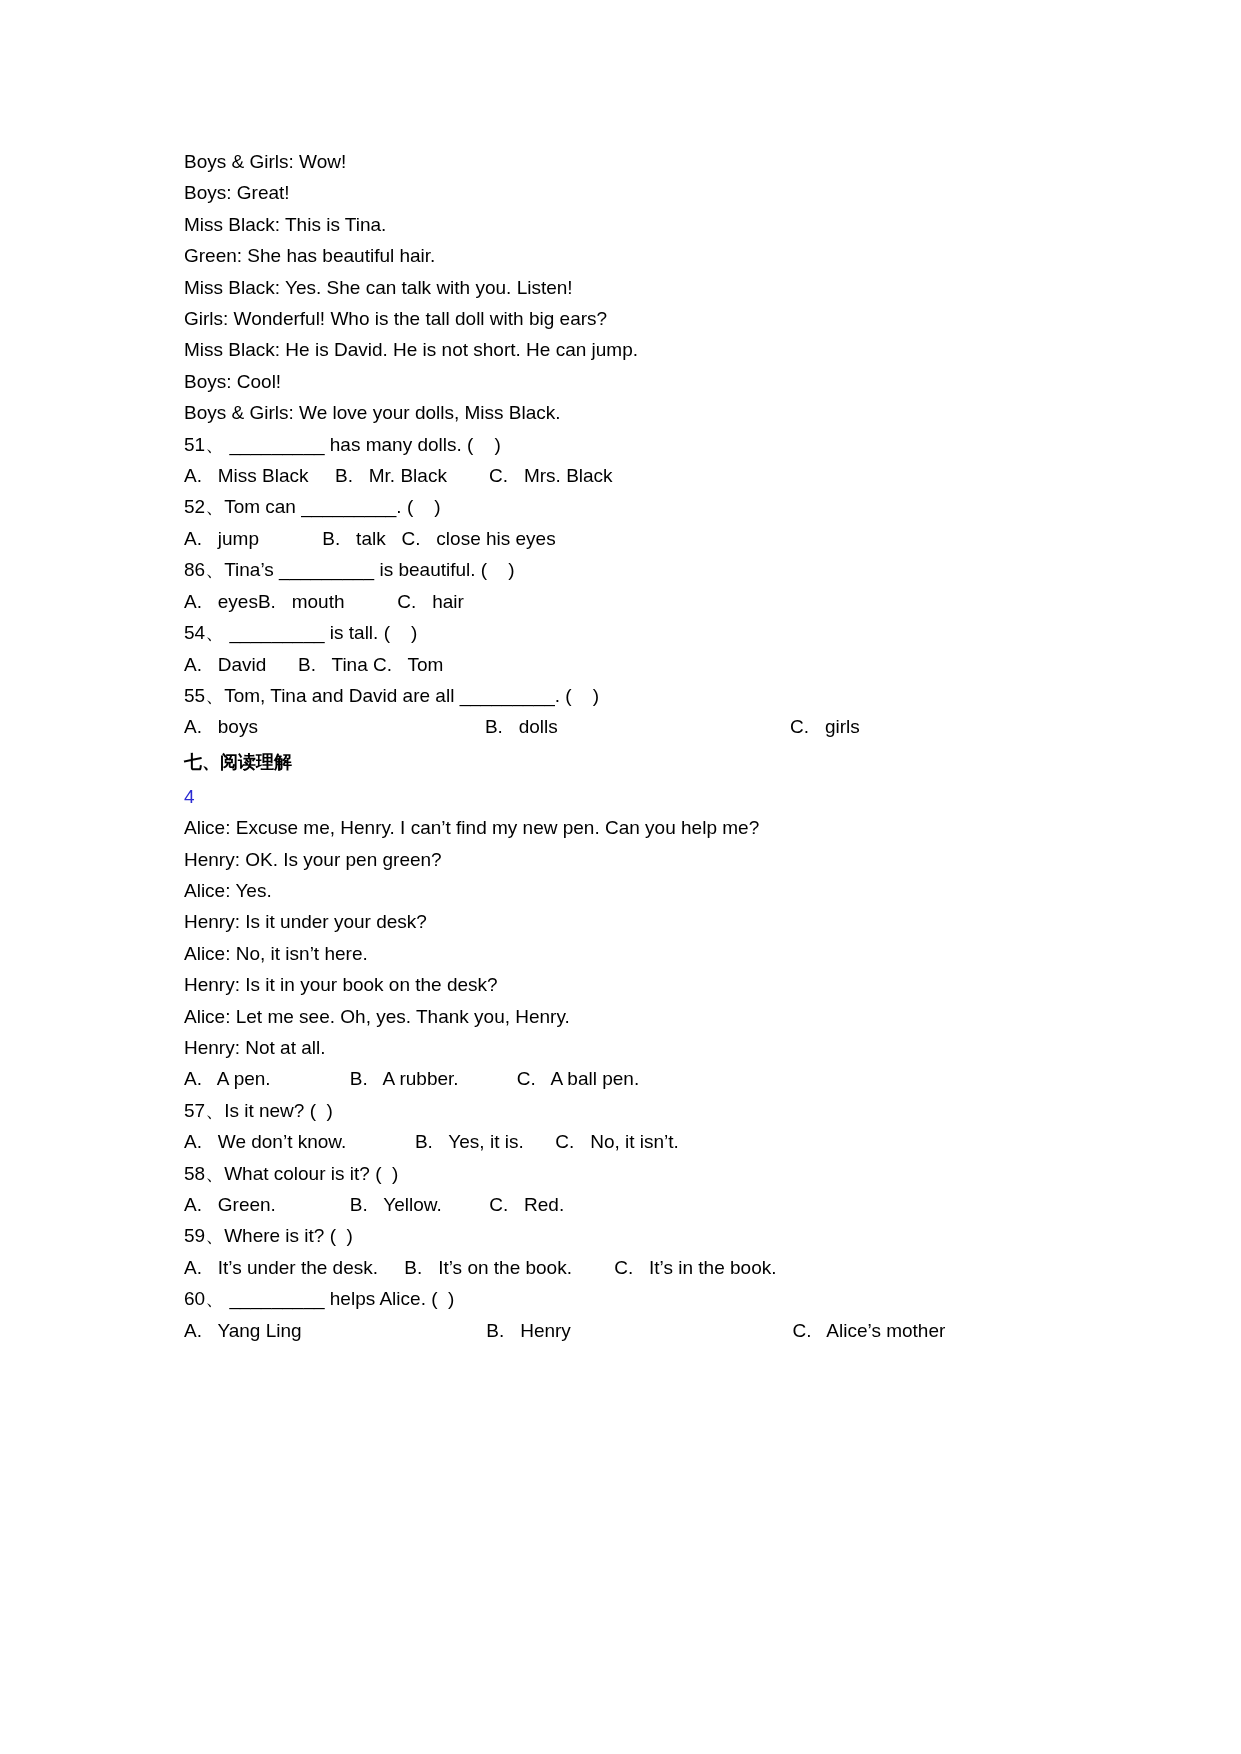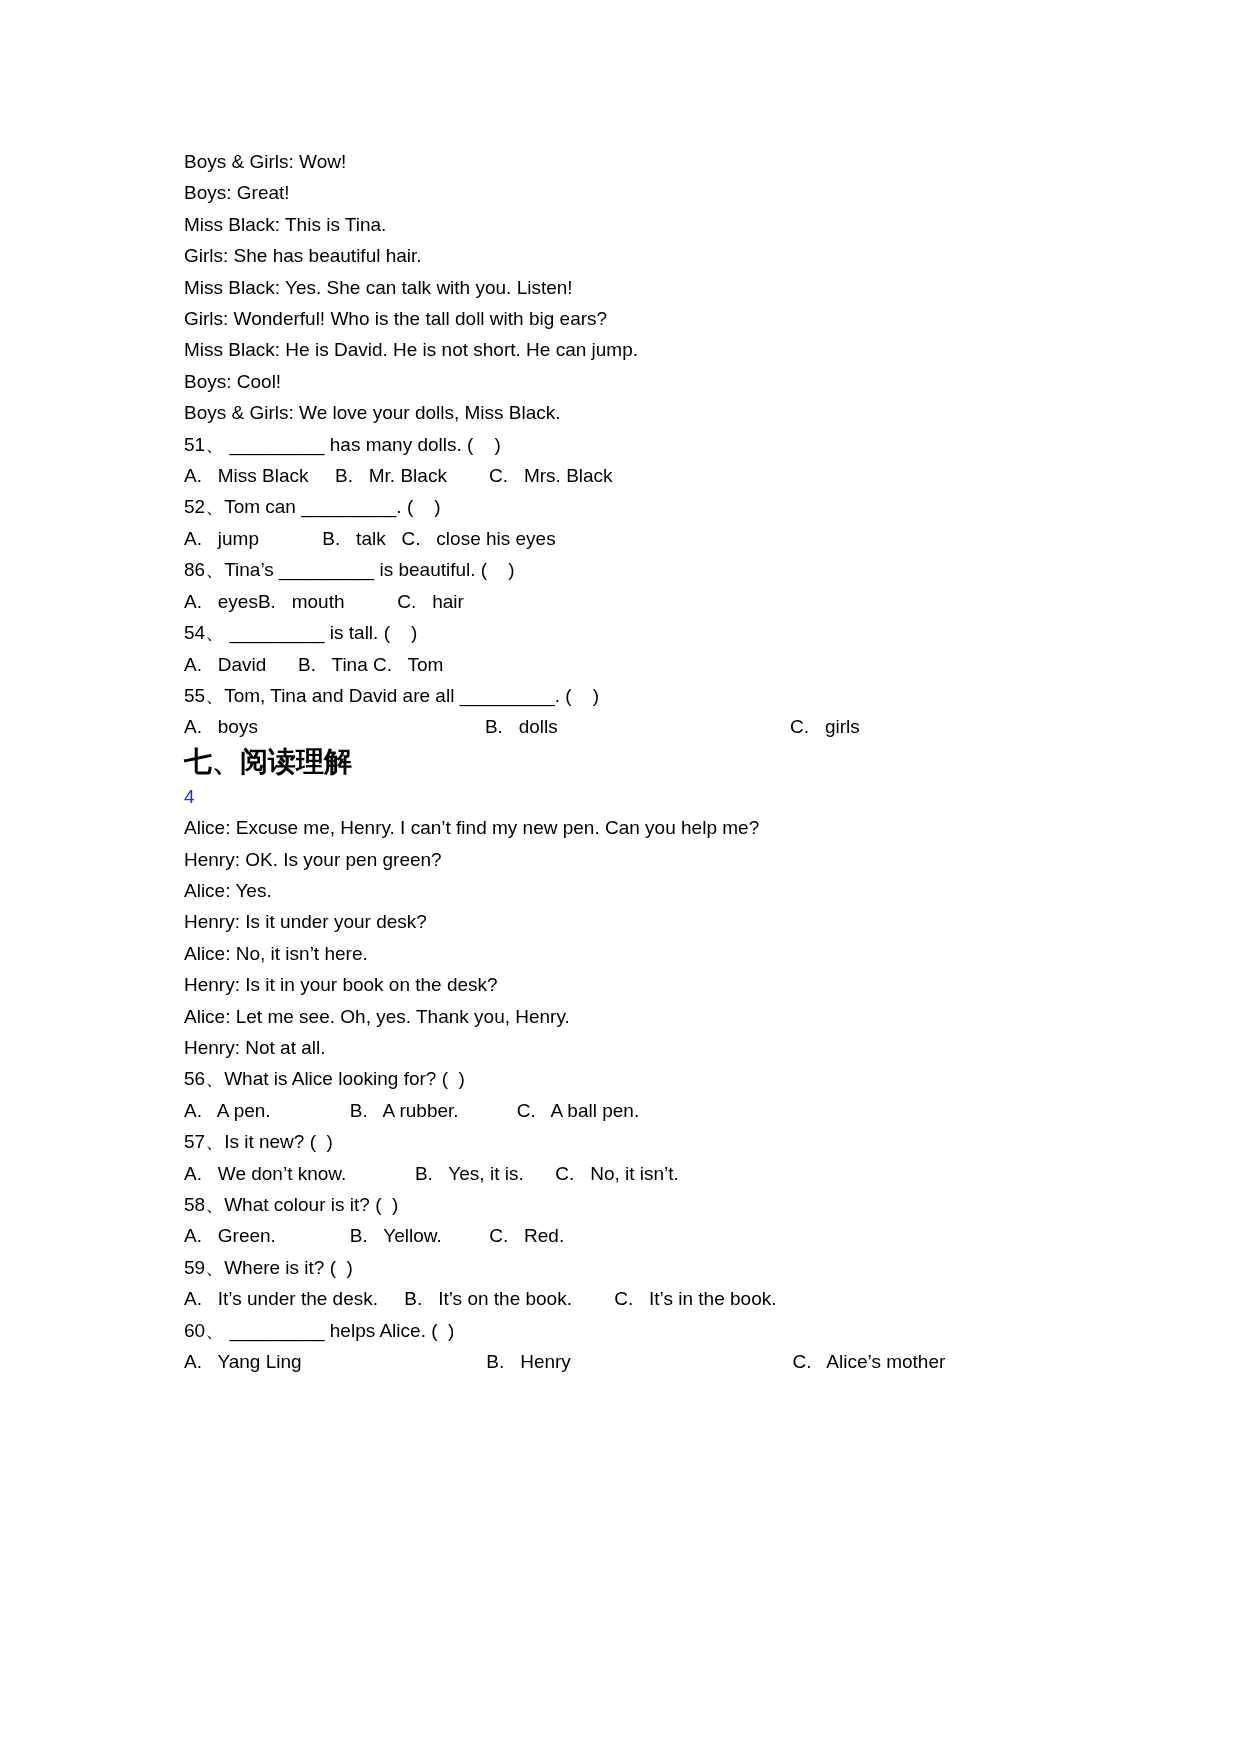--- a/index.html
+++ b/index.html
@@ -15,21 +15,21 @@
     color: #000000;
     overflow: hidden;
   }
   .line {
     font-size: 19px;
     line-height: 31.4px;
     white-space: pre-wrap;
     color: #000000;
   }
   .section-heading {
-    font-size: 28px;
+    font-size: 18px;
     font-weight: 700;
     line-height: 34px;
     margin: 2px 0 2px 0;
     color: #000000;
     white-space: pre-wrap;
   }
   .passage-num {
     font-size: 19px;
     line-height: 31.4px;
     white-space: pre-wrap;
@@ -38,21 +38,21 @@
 </head>
 <body>
 
 <div class="page" style="background: rgb(255, 255, 255); color: rgb(0, 0, 0);">
 
   <section>
     <div id="p1-dialogue">
         <div class="line">Boys &amp; Girls: Wow!</div>
         <div class="line">Boys: Great!</div>
         <div class="line">Miss Black: This is Tina.</div>
-        <div class="line">Girls: She has beautiful hair.</div>
+        <div class="line">Green: She has beautiful hair.</div>
         <div class="line">Miss Black: Yes. She can talk with you. Listen!</div>
         <div class="line">Girls: Wonderful! Who is the tall doll with big ears?</div>
         <div class="line">Miss Black: He is David. He is not short. He can jump.</div>
         <div class="line">Boys: Cool!</div>
         <div class="line">Boys &amp; Girls: We love your dolls, Miss Black.</div>
       </div>
     <div id="p1-questions">
         <div class="line">51、 _________ has many dolls. (    )</div>
         <div class="line">A.   Miss Black     B.   Mr. Black        C.   Mrs. Black</div>
         <div class="line">52、Tom can _________. (    )</div>
@@ -75,21 +75,20 @@
         <div class="line">Alice: Excuse me, Henry. I can’t find my new pen. Can you help me?</div>
         <div class="line">Henry: OK. Is your pen green?</div>
         <div class="line">Alice: Yes.</div>
         <div class="line">Henry: Is it under your desk?</div>
         <div class="line">Alice: No, it isn’t here.</div>
         <div class="line">Henry: Is it in your book on the desk?</div>
         <div class="line">Alice: Let me see. Oh, yes. Thank you, Henry.</div>
         <div class="line">Henry: Not at all.</div>
       </div>
     <div id="p2-questions">
-        <div class="line">56、What is Alice looking for? (  )</div>
         <div class="line">A.   A pen.               B.   A rubber.           C.   A ball pen.</div>
         <div class="line">57、Is it new? (  )</div>
         <div class="line">A.   We don’t know.             B.   Yes, it is.      C.   No, it isn’t.</div>
         <div class="line">58、What colour is it? (  )</div>
         <div class="line">A.   Green.              B.   Yellow.         C.   Red.</div>
         <div class="line">59、Where is it? (  )</div>
         <div class="line">A.   It’s under the desk.     B.   It’s on the book.        C.   It’s in the book.</div>
         <div class="line">60、 _________ helps Alice. (  )</div>
         <div class="line">A.   Yang Ling                                   B.   Henry                                          C.   Alice’s mother</div>
       </div>

